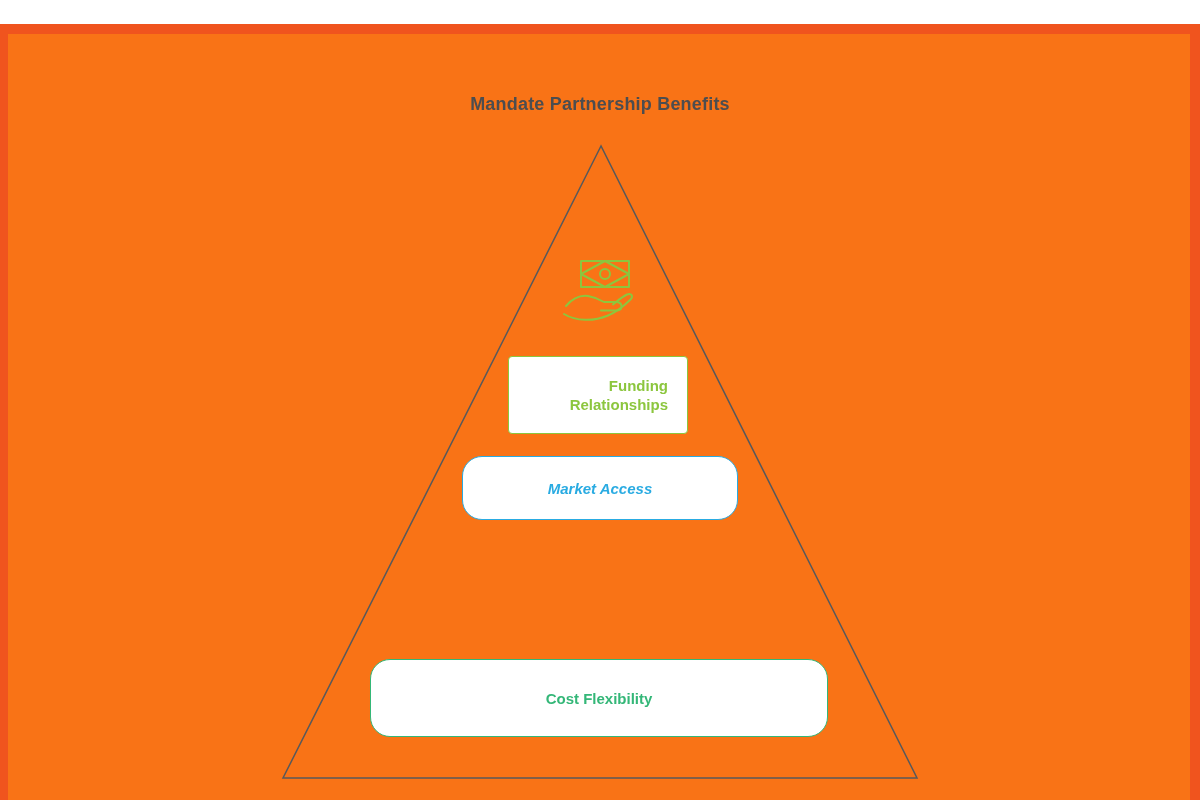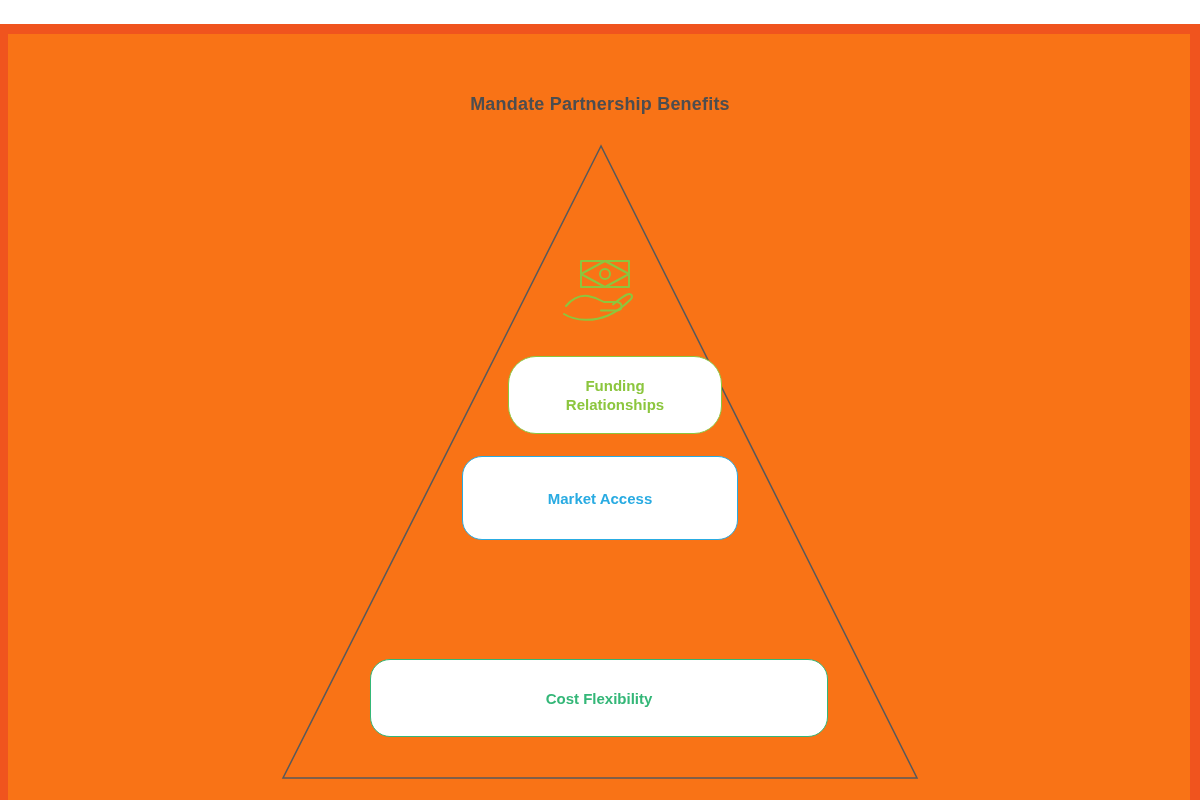--- a/index.html
+++ b/index.html
@@ -62,24 +62,24 @@
     position: absolute;
     left: 11px;
     top: 9px;
     width: 100%;
     height: 100%;
     border: 1.6px solid var(--c);
     border-radius: 20px;
     background: #ffffff;
     z-index: -1;
   }
-  .level-0 { left: 508px; top: 332px; width: 214px; height: 78px; border-radius: 28px; }
+  .level-0 { left: 508px; top: 332px; width: 180px; height: 78px; border-radius: 4px; text-align: right; }
   .level-0::before { border-radius: 16px; }
   .level-0 .card-label { max-width: 140px; line-height: 1.3; }
-  .level-1 { left: 462px; top: 432px; width: 276px; height: 84px; }
+  .level-1 { left: 462px; top: 432px; width: 276px; height: 64px; font-style: italic; }
   .level-2 { left: 416px; top: 536px; width: 364px; height: 79px; }
   .level-3 { left: 370px; top: 635px; width: 458px; height: 78px; }
 </style>
 </head>
 <body>
 
 <div class="page" style="background: #f97316; margin-top: 24px;">
 
   <div class="frame" style="border-color: rgb(240, 84, 30);"></div>
 

